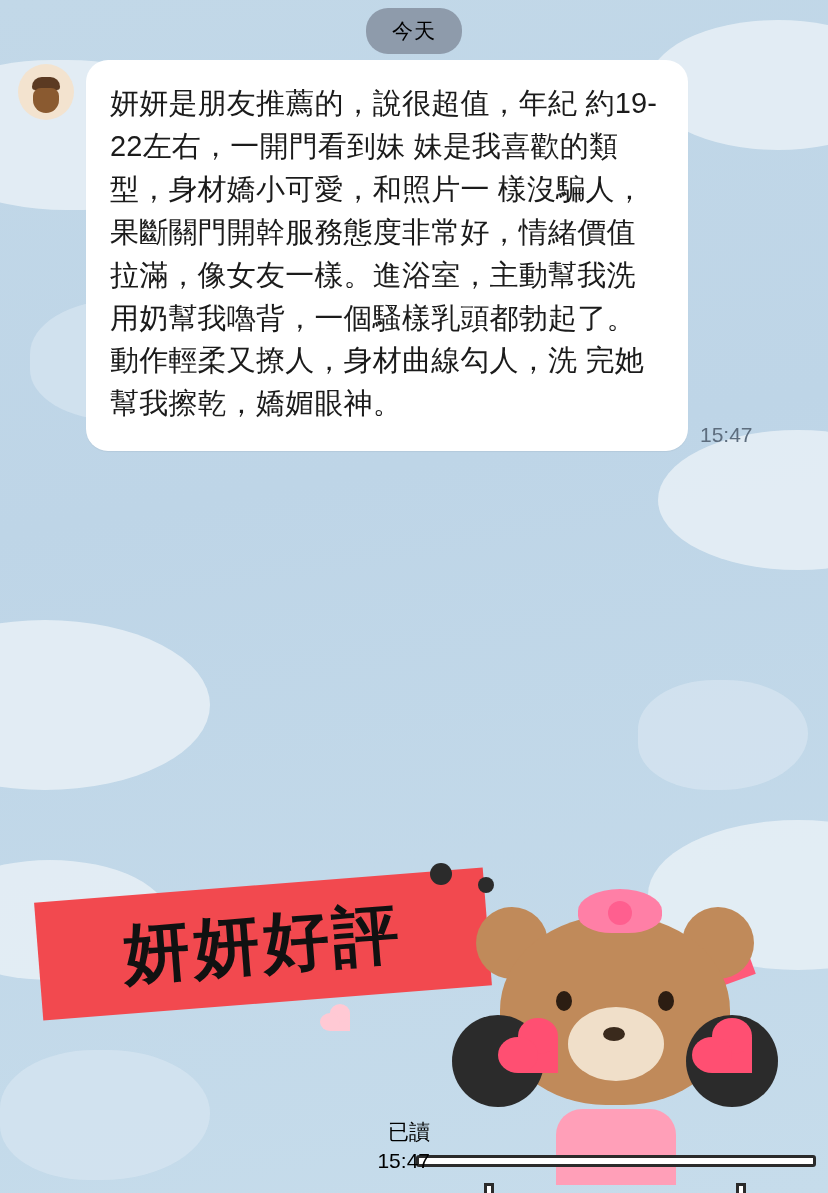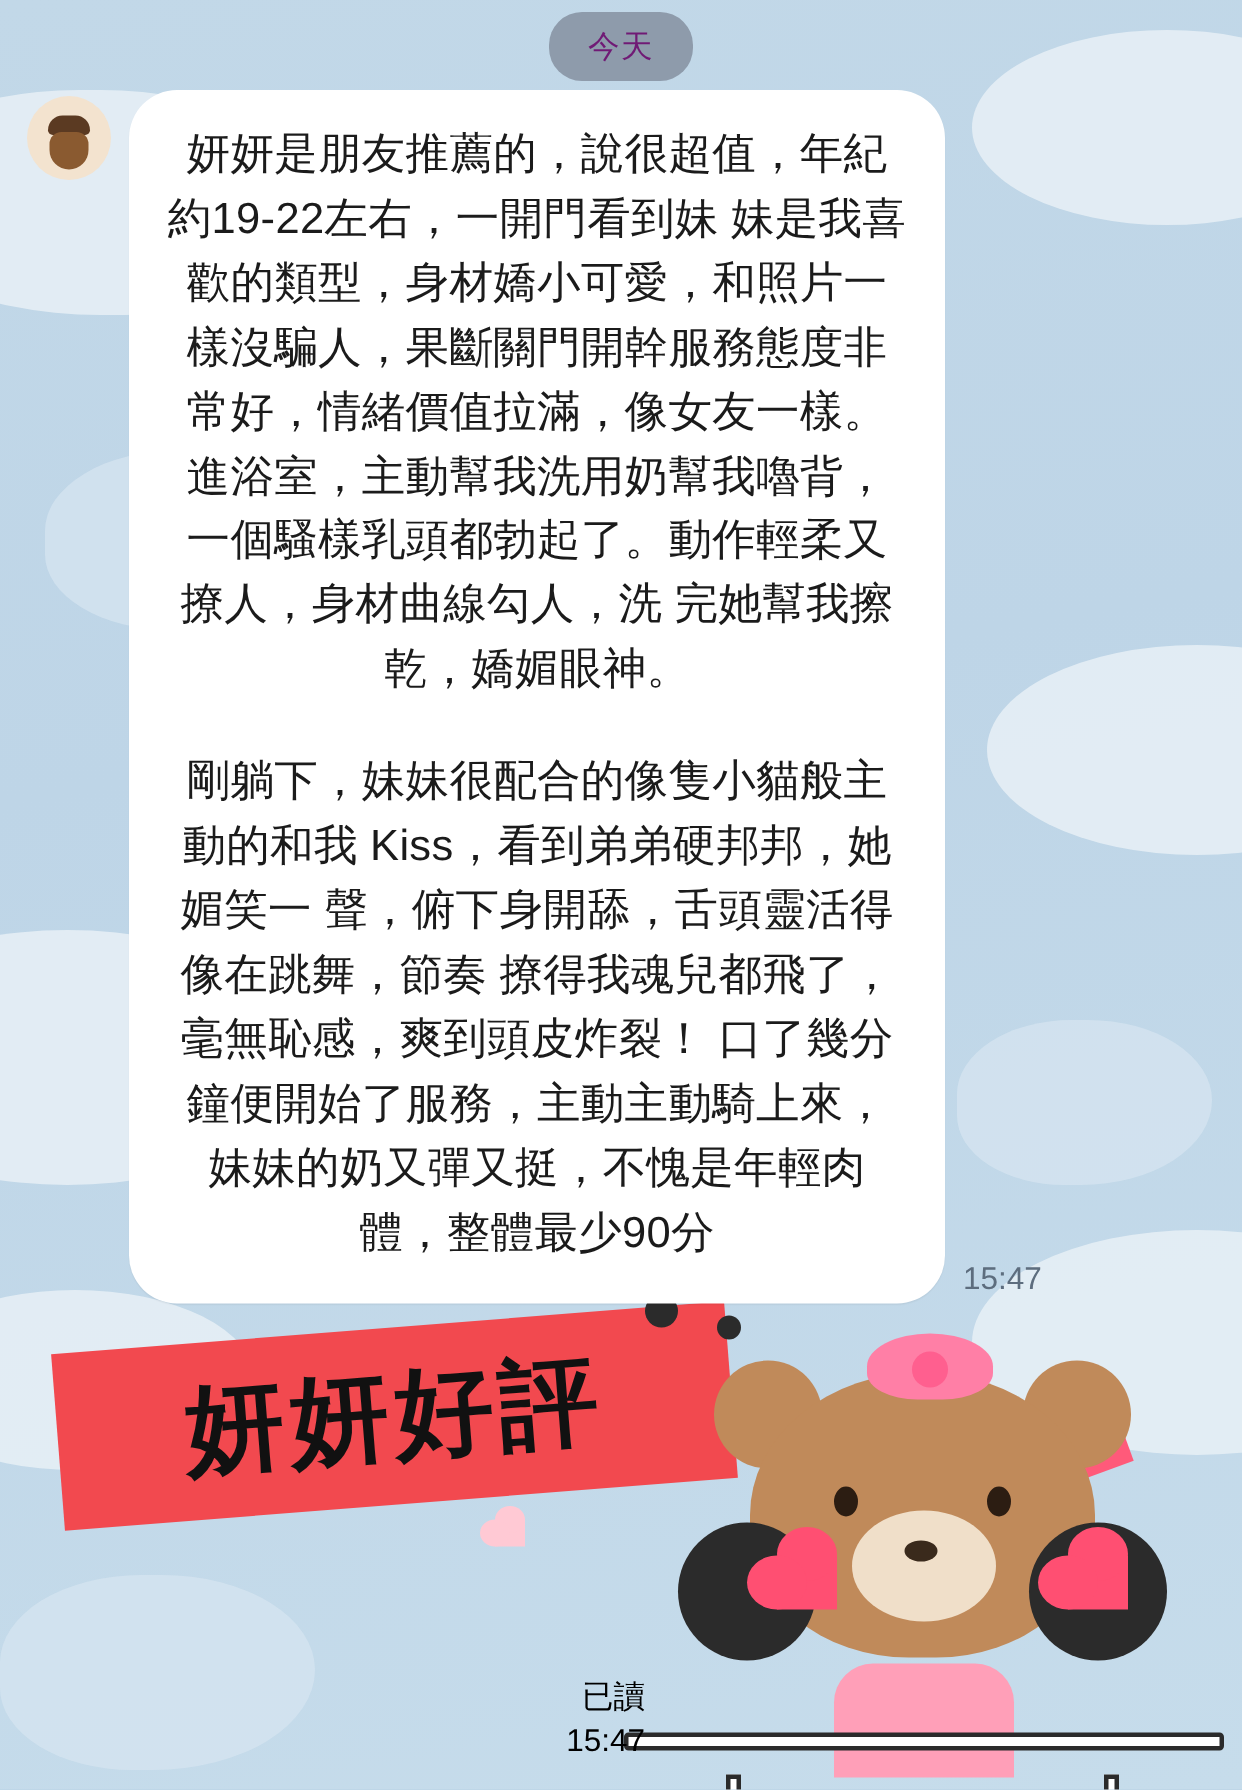--- a/index.html
+++ b/index.html
@@ -43,21 +43,21 @@
   .blob.b2 { width: 170px; height: 110px; right: 20px; top: 680px; }
   .blob.b3 { width: 210px; height: 130px; left: 0px; top: 1050px; }
 
   
   #date-pill {
     position: absolute;
     top: 8px;
     left: 50%;
     transform: translateX(-50%);
     background: #8e9bab;
-    color: #701a75;
+    color: #000000;
     font-size: 21px;
     padding: 9px 26px;
     border-radius: 22px;
     letter-spacing: 1px;
     z-index: 6;
   }
 
   
   #message-row {
     position: absolute;
@@ -94,25 +94,24 @@
   }
 
   #bubble-wrap {
     margin-left: 12px;
     display: flex;
     align-items: flex-end;
     max-width: 700px;
   }
   #bubble {
     background: #ffffff;
-    border-radius: 32px;
+    border-radius: 22px;
     padding: 22px 24px 26px 24px;
-    width: 544px;
+    width: 602px;
     box-shadow: 0 1px 1px rgba(0,0,0,.05);
-    text-align: center;
   }
   .msg-p {
     font-size: 29px;
     line-height: 1.48;
     color: #1b1b1b;
     letter-spacing: .2px;
     word-break: break-word;
   }
   .msg-p + .msg-p { margin-top: 32px; }
 
@@ -270,21 +269,20 @@
 <div id="message-row">
 
   <div id="avatar">
     <div class="acorn-cap"></div>
     <div class="acorn-body"></div>
   </div>
 
   <div id="bubble-wrap">
     <div id="bubble">
       <div class="msg-p">妍妍是朋友推薦的，說很超值，年紀 約19-22左右，一開門看到妹 妹是我喜歡的類型，身材嬌小可愛，和照片一 樣沒騙人，果斷關門開幹服務態度非常好，情緒價值拉滿，像女友一樣。進浴室，主動幫我洗用奶幫我嚕背，一個騷樣乳頭都勃起了。動作輕柔又撩人，身材曲線勾人，洗 完她幫我擦乾，嬌媚眼神。</div>
-      <div class="msg-p">剛躺下，妹妹很配合的像隻小貓般主動的和我 Kiss，看到弟弟硬邦邦，她媚笑一 聲，俯下身開舔，舌頭靈活得像在跳舞，節奏 撩得我魂兒都飛了，毫無恥感，爽到頭皮炸裂！ 口了幾分鐘便開始了服務，主動主動騎上來，妹妹的奶又彈又挺，不愧是年輕肉體，整體最少90分</div>
     </div>
     <div id="meta">15:47</div>
   </div>
 
 </div>
 
 <div id="sticker">
 
   <div id="banner">
     <span id="banner-text">妍妍好評</span>

